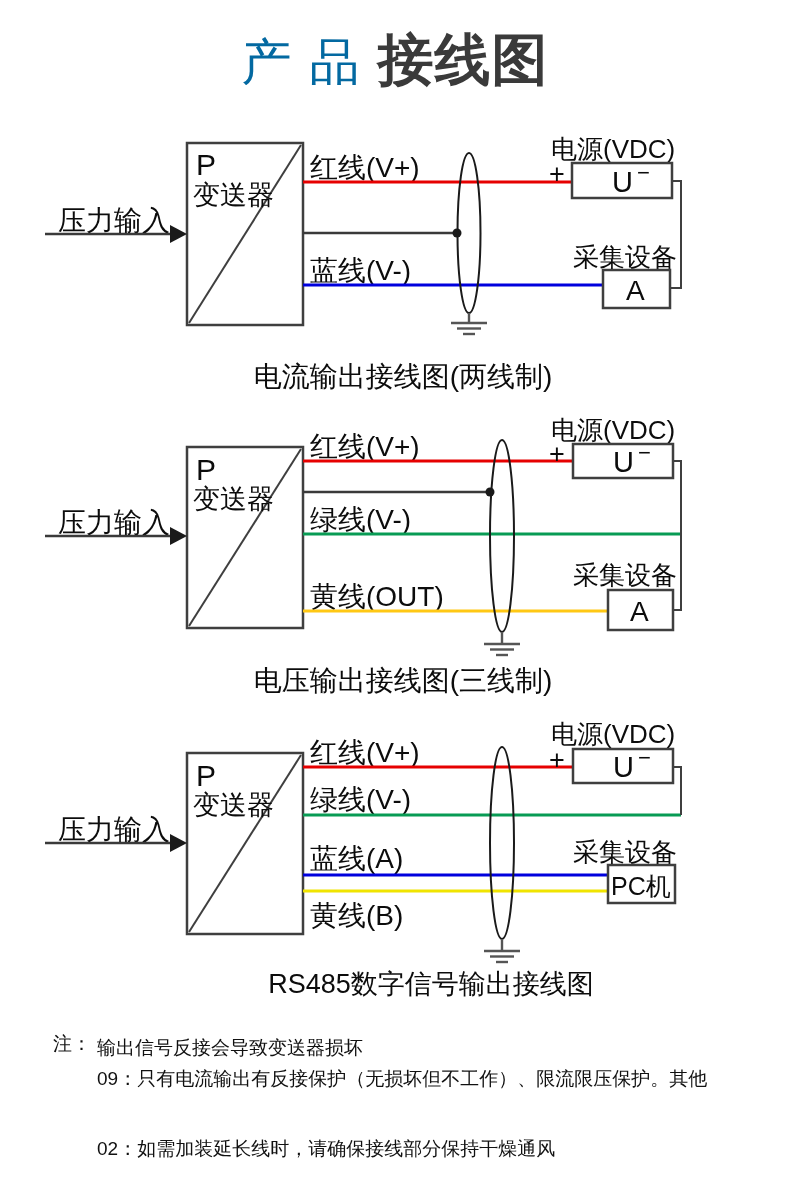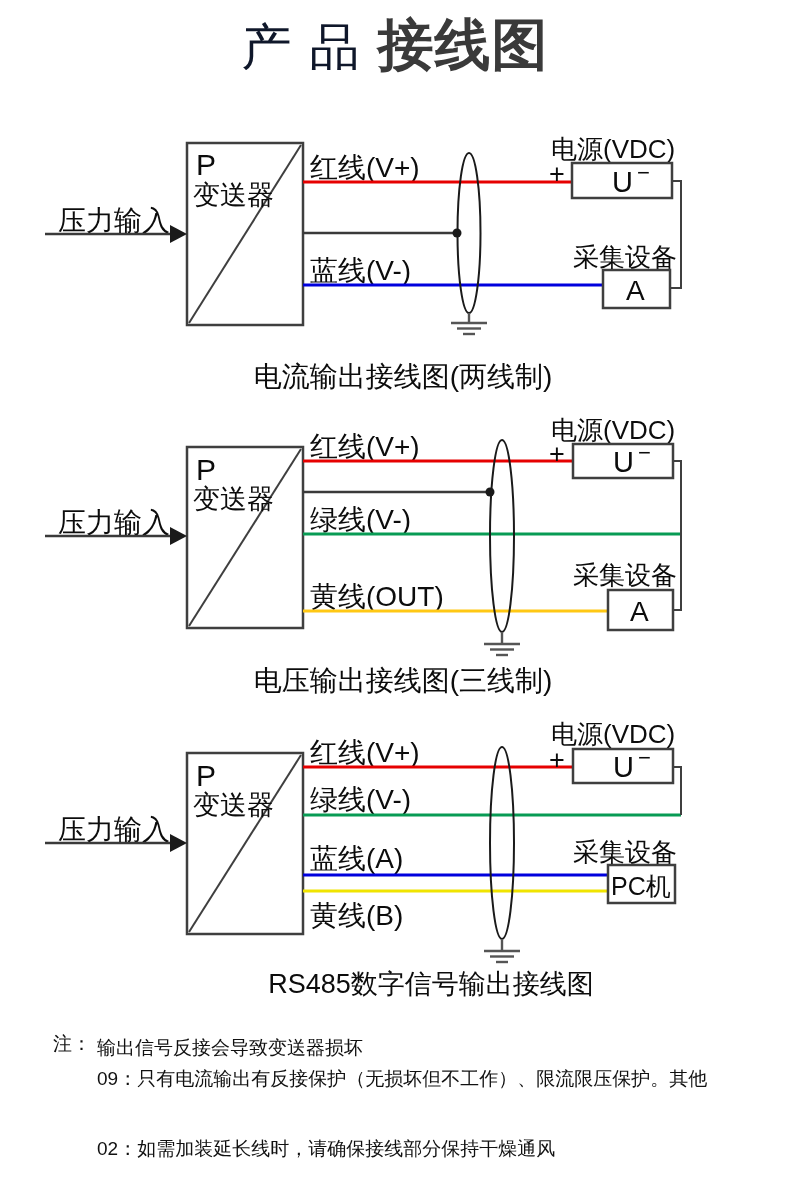--- a/index.html
+++ b/index.html
@@ -2,22 +2,22 @@
 <html><head>
 <meta charset="utf-8">
 <style>
   * { margin:0; padding:0; box-sizing:border-box; }
   html,body { width:790px; height:1179px; background:#ffffff;
     font-family:"Liberation Sans","DejaVu Sans",sans-serif; }
   #page { position:relative; width:790px; height:1179px; overflow:hidden; background:#fff; }
 
   .title { position:absolute; top:8px; left:0; width:790px;
     display:flex; justify-content:center; align-items:baseline; }
-  .title .light { font-size:50px; font-weight:400; color:#0f172a; letter-spacing:18px; }
-  .title .bold  { font-size:56px; font-weight:bold; color:#3a3a3a; letter-spacing:1px; }
+  .title .light { font-size:50px; font-weight:400; color:#0369a1; letter-spacing:18px; }
+  .title .bold  { font-size:56px; font-weight:bold; color:#3a3a3a; letter-spacing:1px;margin-top:15px; }
 
   svg { position:absolute; left:0; }
   svg text { font-family:"Liberation Sans","DejaVu Sans",sans-serif; fill:#0c0c0c; }
 
   .caption { position:absolute; left:0; width:790px; text-align:center;
     font-size:28px; color:#0c0c0c; white-space:nowrap; }
 
   .note { position:absolute; font-size:19px; color:#111; white-space:nowrap; }
 </style>
 </head>

